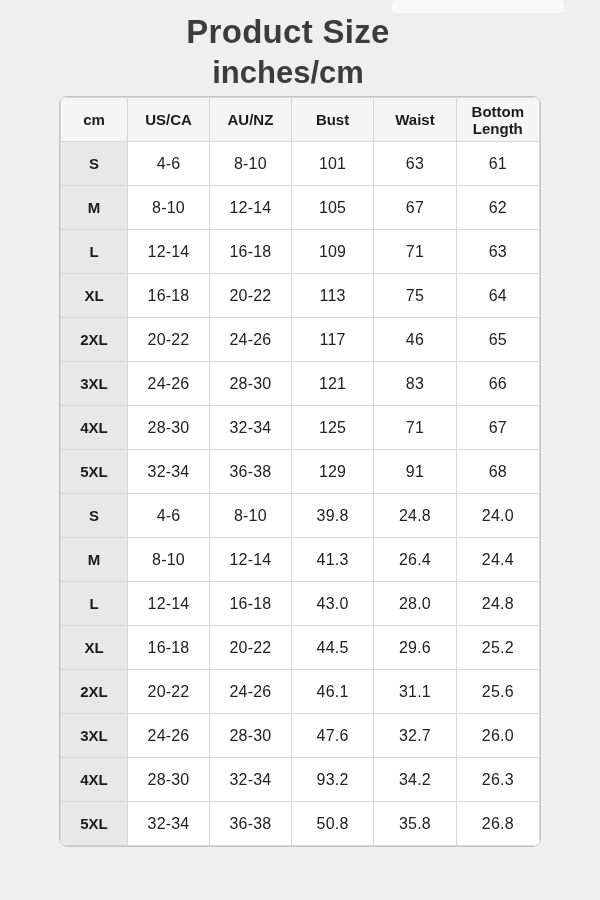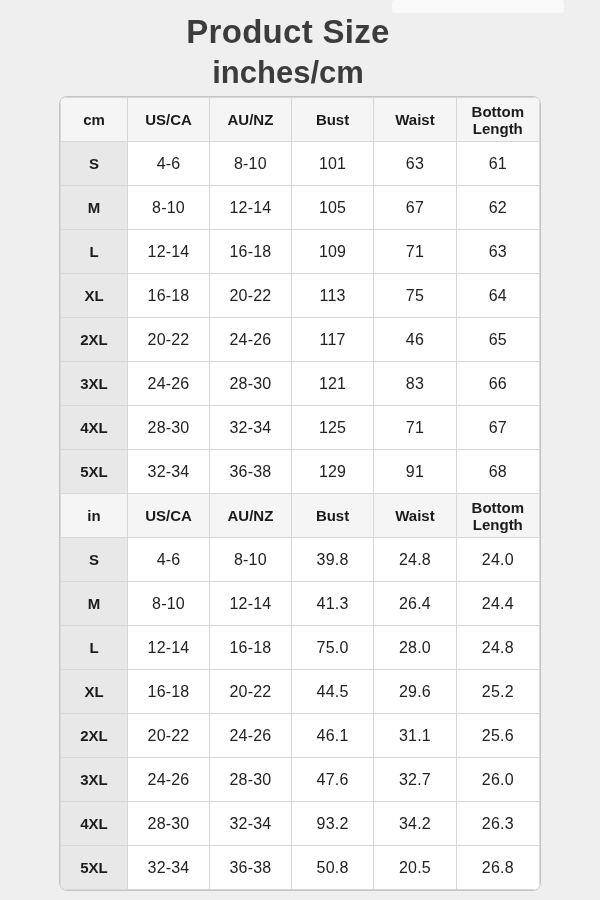--- a/index.html
+++ b/index.html
@@ -156,48 +156,40 @@
     <tr>
       <th class="size">5XL</th>
       <td>32-34</td>
       <td>36-38</td>
       <td>129</td>
       <td>91</td>
       <td>68</td>
     </tr>
 
     <tr>
-      <th class="hdr">in</th>
-      <th class="hdr">US/CA</th>
-      <th class="hdr">AU/NZ</th>
-      <th class="hdr">Bust</th>
-      <th class="hdr">Waist</th>
-      <th class="hdr">Bottom Length</th>
-    </tr>
-    <tr>
       <th class="size">S</th>
       <td>4-6</td>
       <td>8-10</td>
       <td>39.8</td>
       <td>24.8</td>
       <td>24.0</td>
     </tr>
     <tr>
       <th class="size">M</th>
       <td>8-10</td>
       <td>12-14</td>
       <td>41.3</td>
       <td>26.4</td>
       <td>24.4</td>
     </tr>
     <tr>
       <th class="size">L</th>
       <td>12-14</td>
       <td>16-18</td>
-      <td>75.0</td>
+      <td>43.0</td>
       <td>28.0</td>
       <td>24.8</td>
     </tr>
     <tr>
       <th class="size">XL</th>
       <td>16-18</td>
       <td>20-22</td>
       <td>44.5</td>
       <td>29.6</td>
       <td>25.2</td>
@@ -224,18 +216,18 @@
       <td>32-34</td>
       <td>93.2</td>
       <td>34.2</td>
       <td>26.3</td>
     </tr>
     <tr>
       <th class="size">5XL</th>
       <td>32-34</td>
       <td>36-38</td>
       <td>50.8</td>
-      <td>20.5</td>
+      <td>35.8</td>
       <td>26.8</td>
     </tr>
   </tbody>
     </table>
 </div>
 
 </body></html>

